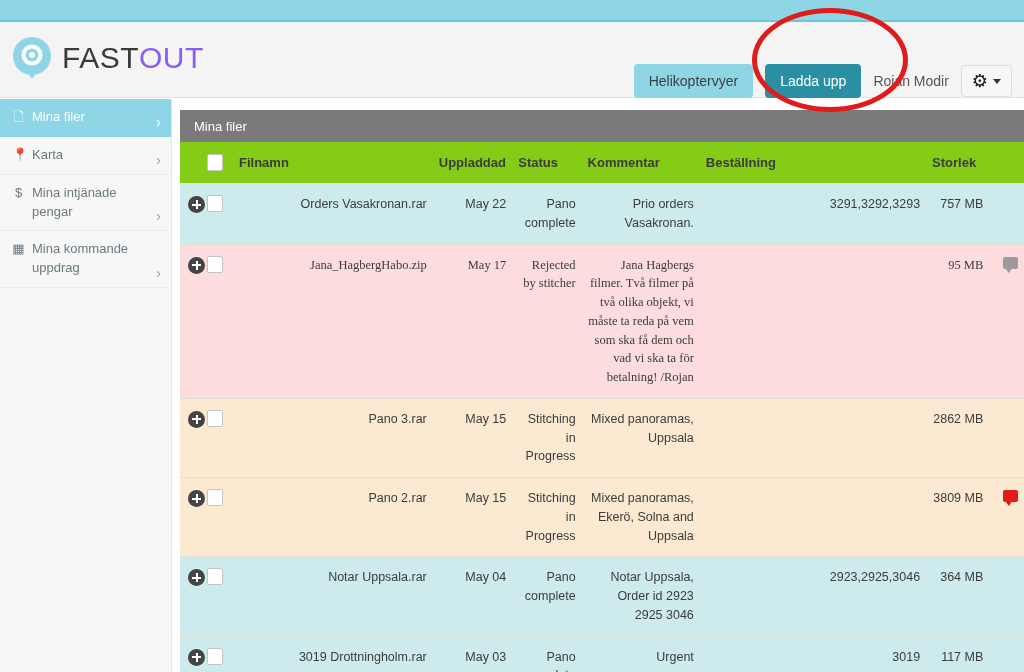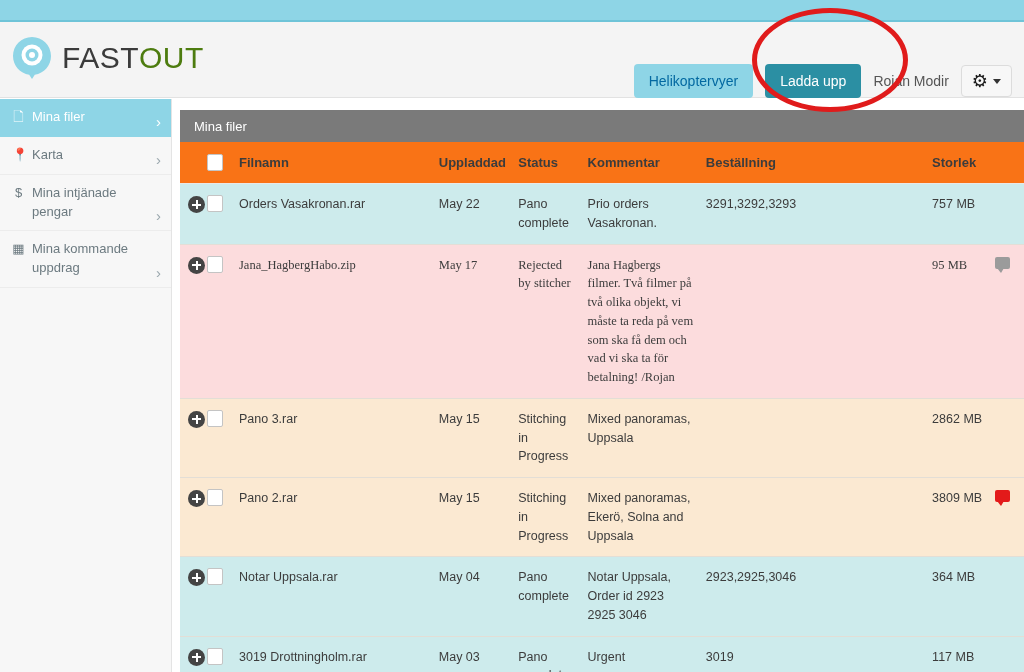--- a/index.html
+++ b/index.html
@@ -31,33 +31,33 @@
   .brand {
     position: absolute; left: 12px; top: 14px;
     display: flex; align-items: center; gap: 10px;
   }
   .logo-mark { width: 40px; height: 44px; display: block; }
   .brand-text {
     font-size: 30px; letter-spacing: 0.5px;
     color: #3b3b3b; font-weight: 400; line-height: 1;
     white-space: nowrap;
   }
-  .brand-text .thin { color: #4d7c0f; font-weight: 300; }
+  .brand-text .thin { color: #8b5cf6; font-weight: 300; }
 
   .header-right {
     position: absolute; right: 12px; top: 42px;
     display: flex; align-items: center; gap: 12px;
   }
   .btn {
     border: none; border-radius: 4px;
     font-family: "Liberation Sans", sans-serif;
     font-size: 14px; line-height: 1;
     padding: 10px 15px; cursor: pointer; white-space: nowrap;
   }
-  .btn-light { background: #8ed5e6; color: #0369a1; }
+  .btn-light { background: #8ed5e6; color: #404040; }
   .btn-primary { background: #2b8fa3; color: #ffffff; }
   .username {
     font-size: 14px; color: #555555; white-space: nowrap; text-align: right;
   }
   .gear-btn {
     background: #f7f7f7; border: 1px solid #dcdcdc; border-radius: 4px;
     padding: 6px 10px; display: flex; align-items: center; gap: 5px;
     cursor: pointer;
   }
   .gear-glyph { font-size: 18px; color: #1b1b1b; line-height: 1; }
@@ -100,26 +100,27 @@
   .panel-title {
     height: 32px; background: #7a7a7a; color: #ffffff;
     font-size: 13px; display: flex; align-items: center;
     padding: 0 14px;
   }
 
   table.files { width: 100%; border-collapse: collapse; table-layout: fixed; }
   table.files th {
     font-size: 13px; color: #3c3c3c; font-weight: 700;
     text-align: left; padding: 12px 6px; vertical-align: middle;
-    background: #f97316; border-bottom: 1px solid #e8e8e8;
+    background: #84cc16; border-bottom: 1px solid #e8e8e8;
   }
   table.files td {
     font-size: 12.5px; color: #3c3c3c; padding: 11px 6px;
     vertical-align: top; line-height: 1.5;
     border-bottom: 1px solid #e3ded6;
+    text-align: right;
   }
   .c-exp   { width: 26px; padding-left: 8px !important; padding-right: 0 !important; }
   .c-chk   { width: 26px; padding-left: 0 !important; padding-right: 0 !important; }
   .c-name  { width: 196px; }
   .c-upl   { width: 78px; margin-top: 44px; }
   .c-stat  { width: 68px; }
   .c-comm  { width: 116px; }
   .c-ord   { width: 222px; }
   .c-size  { width: 62px; }
   .c-flag  { width: 34px; }

